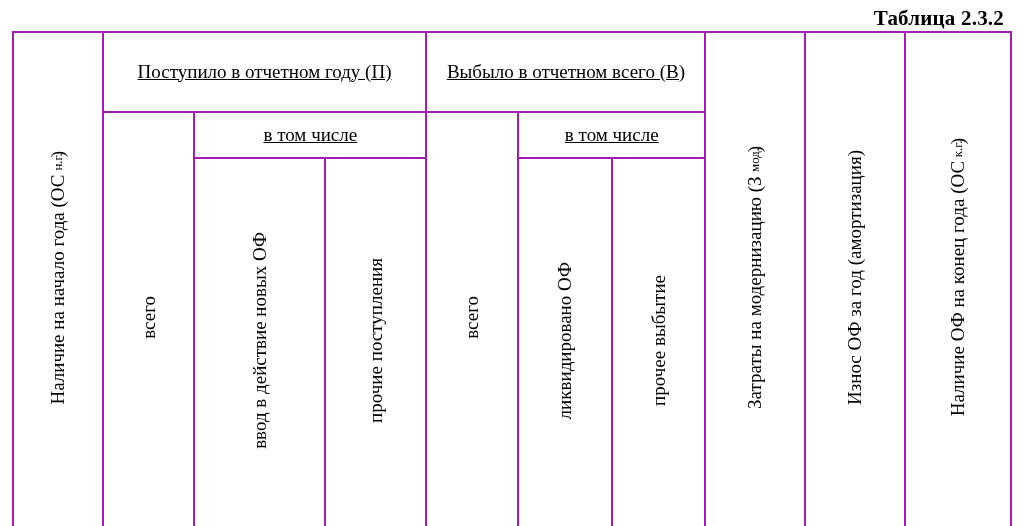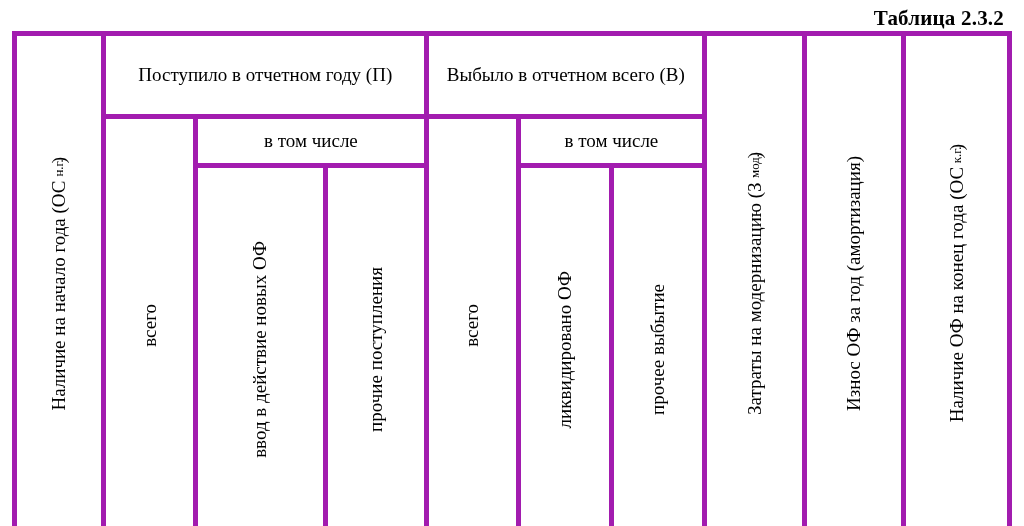--- a/index.html
+++ b/index.html
@@ -37,26 +37,27 @@
     font-size: 25px;
     padding: 10px 0 14px 0;
   }
   table.balance {
     border-collapse: collapse;
     width: 1000px;
     margin: 0 auto;
     table-layout: fixed;
   }
   table.balance td {
-    border: 5px solid #a21caf;
+    border: 2px solid #a21caf;
     text-align: center;
     vertical-align: middle;
     font-family: "Liberation Serif", serif;
     font-size: 19px;
     padding: 2px;
+    text-decoration: underline;
   }
   .vertical {
     writing-mode: vertical-rl;
     transform: rotate(180deg);
     white-space: nowrap;
     line-height: 1.15;
     margin: 0 auto;
     display: inline-block;
     padding: 6px 0;
   }

